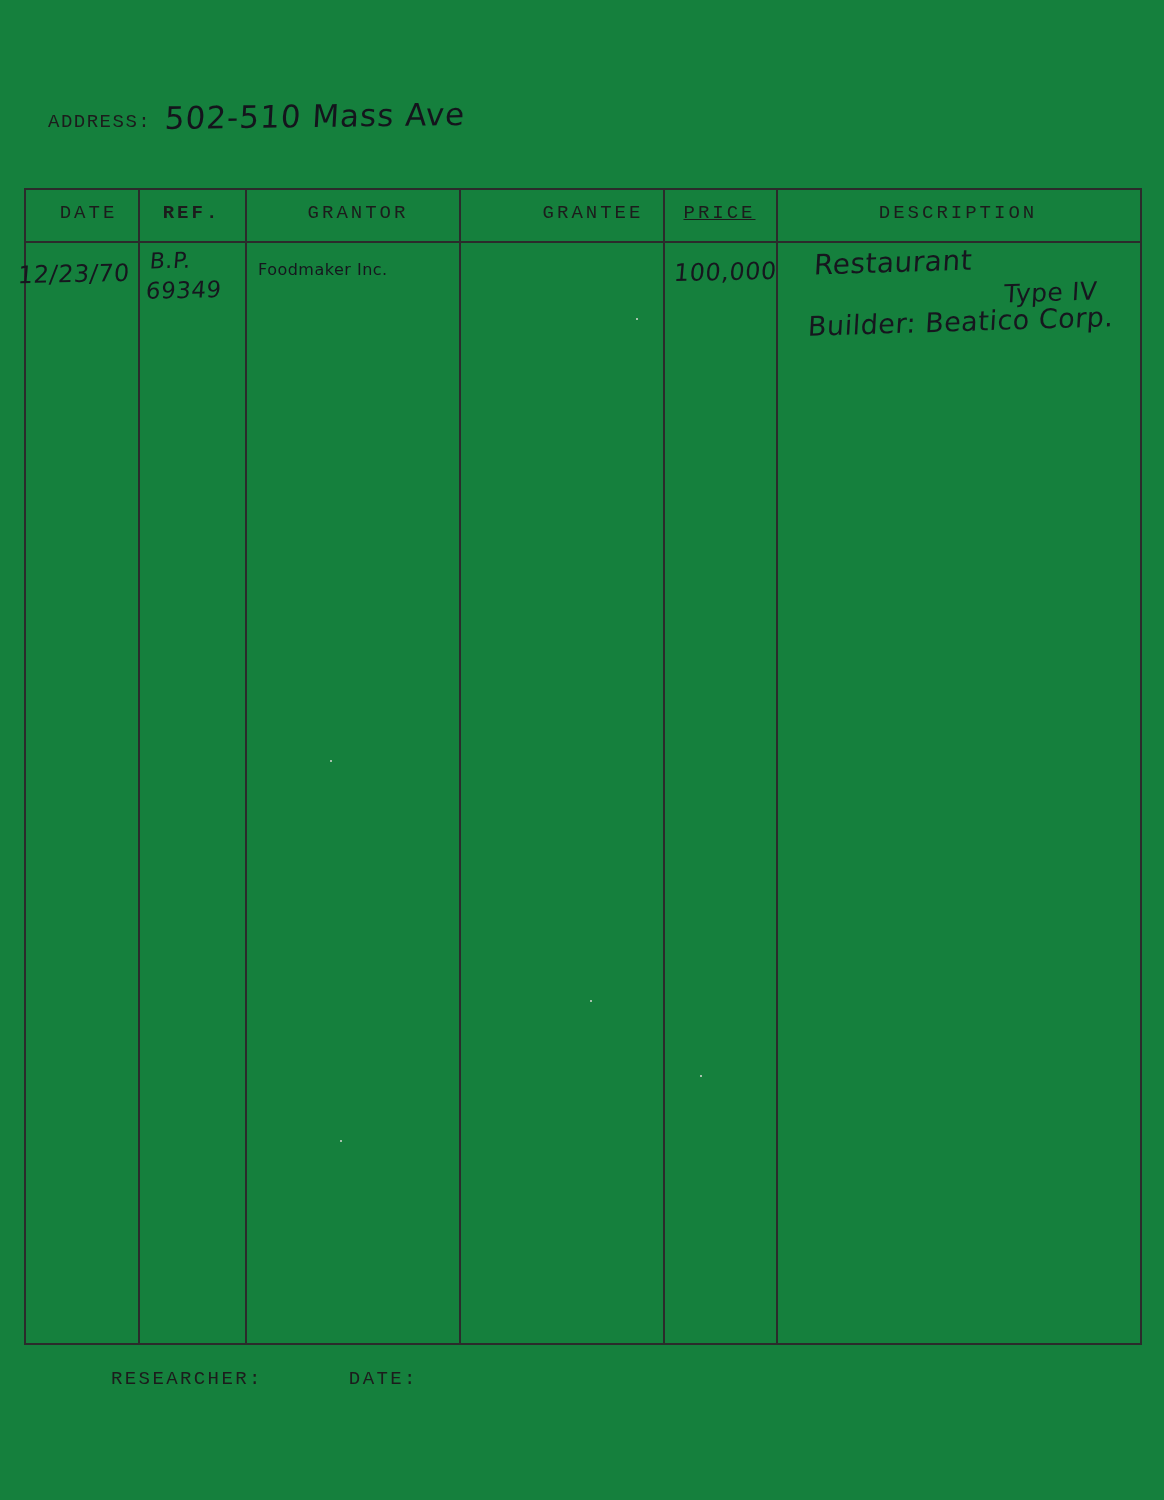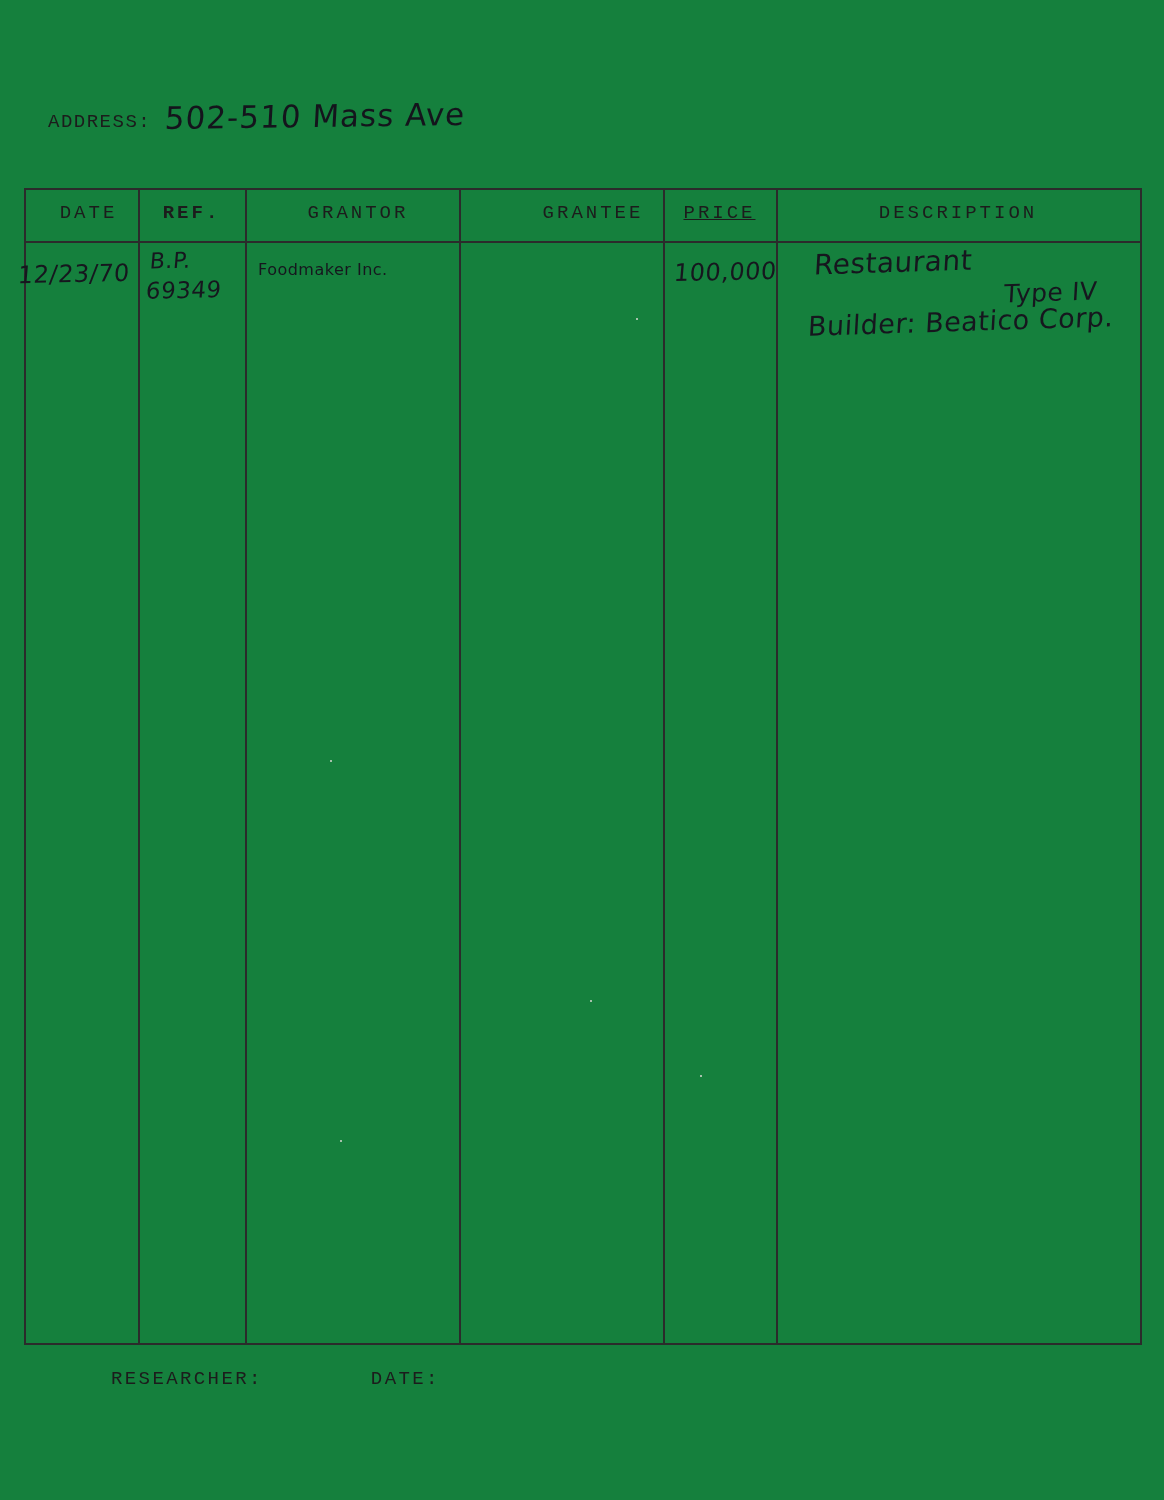--- a/index.html
+++ b/index.html
@@ -102,21 +102,21 @@
     width: 1080px;
     display: flex;
     align-items: baseline;
     font-size: 19px;
     letter-spacing: 2.4px;
     color: #1c1c1c;
     font-family: "Liberation Mono", monospace;
   }
   .footer .org { flex: 0 0 auto; }
   .footer .researcher { margin-left: 67px; }
-  .footer .date { margin-left: 108px; }
+  .footer .date { margin-left: 86px; }
 
   
   .speck {
     position: absolute;
     width: 2px; height: 2px;
     background: #d8d8d2;
     border-radius: 50%;
   }
 </style>
 </head>

